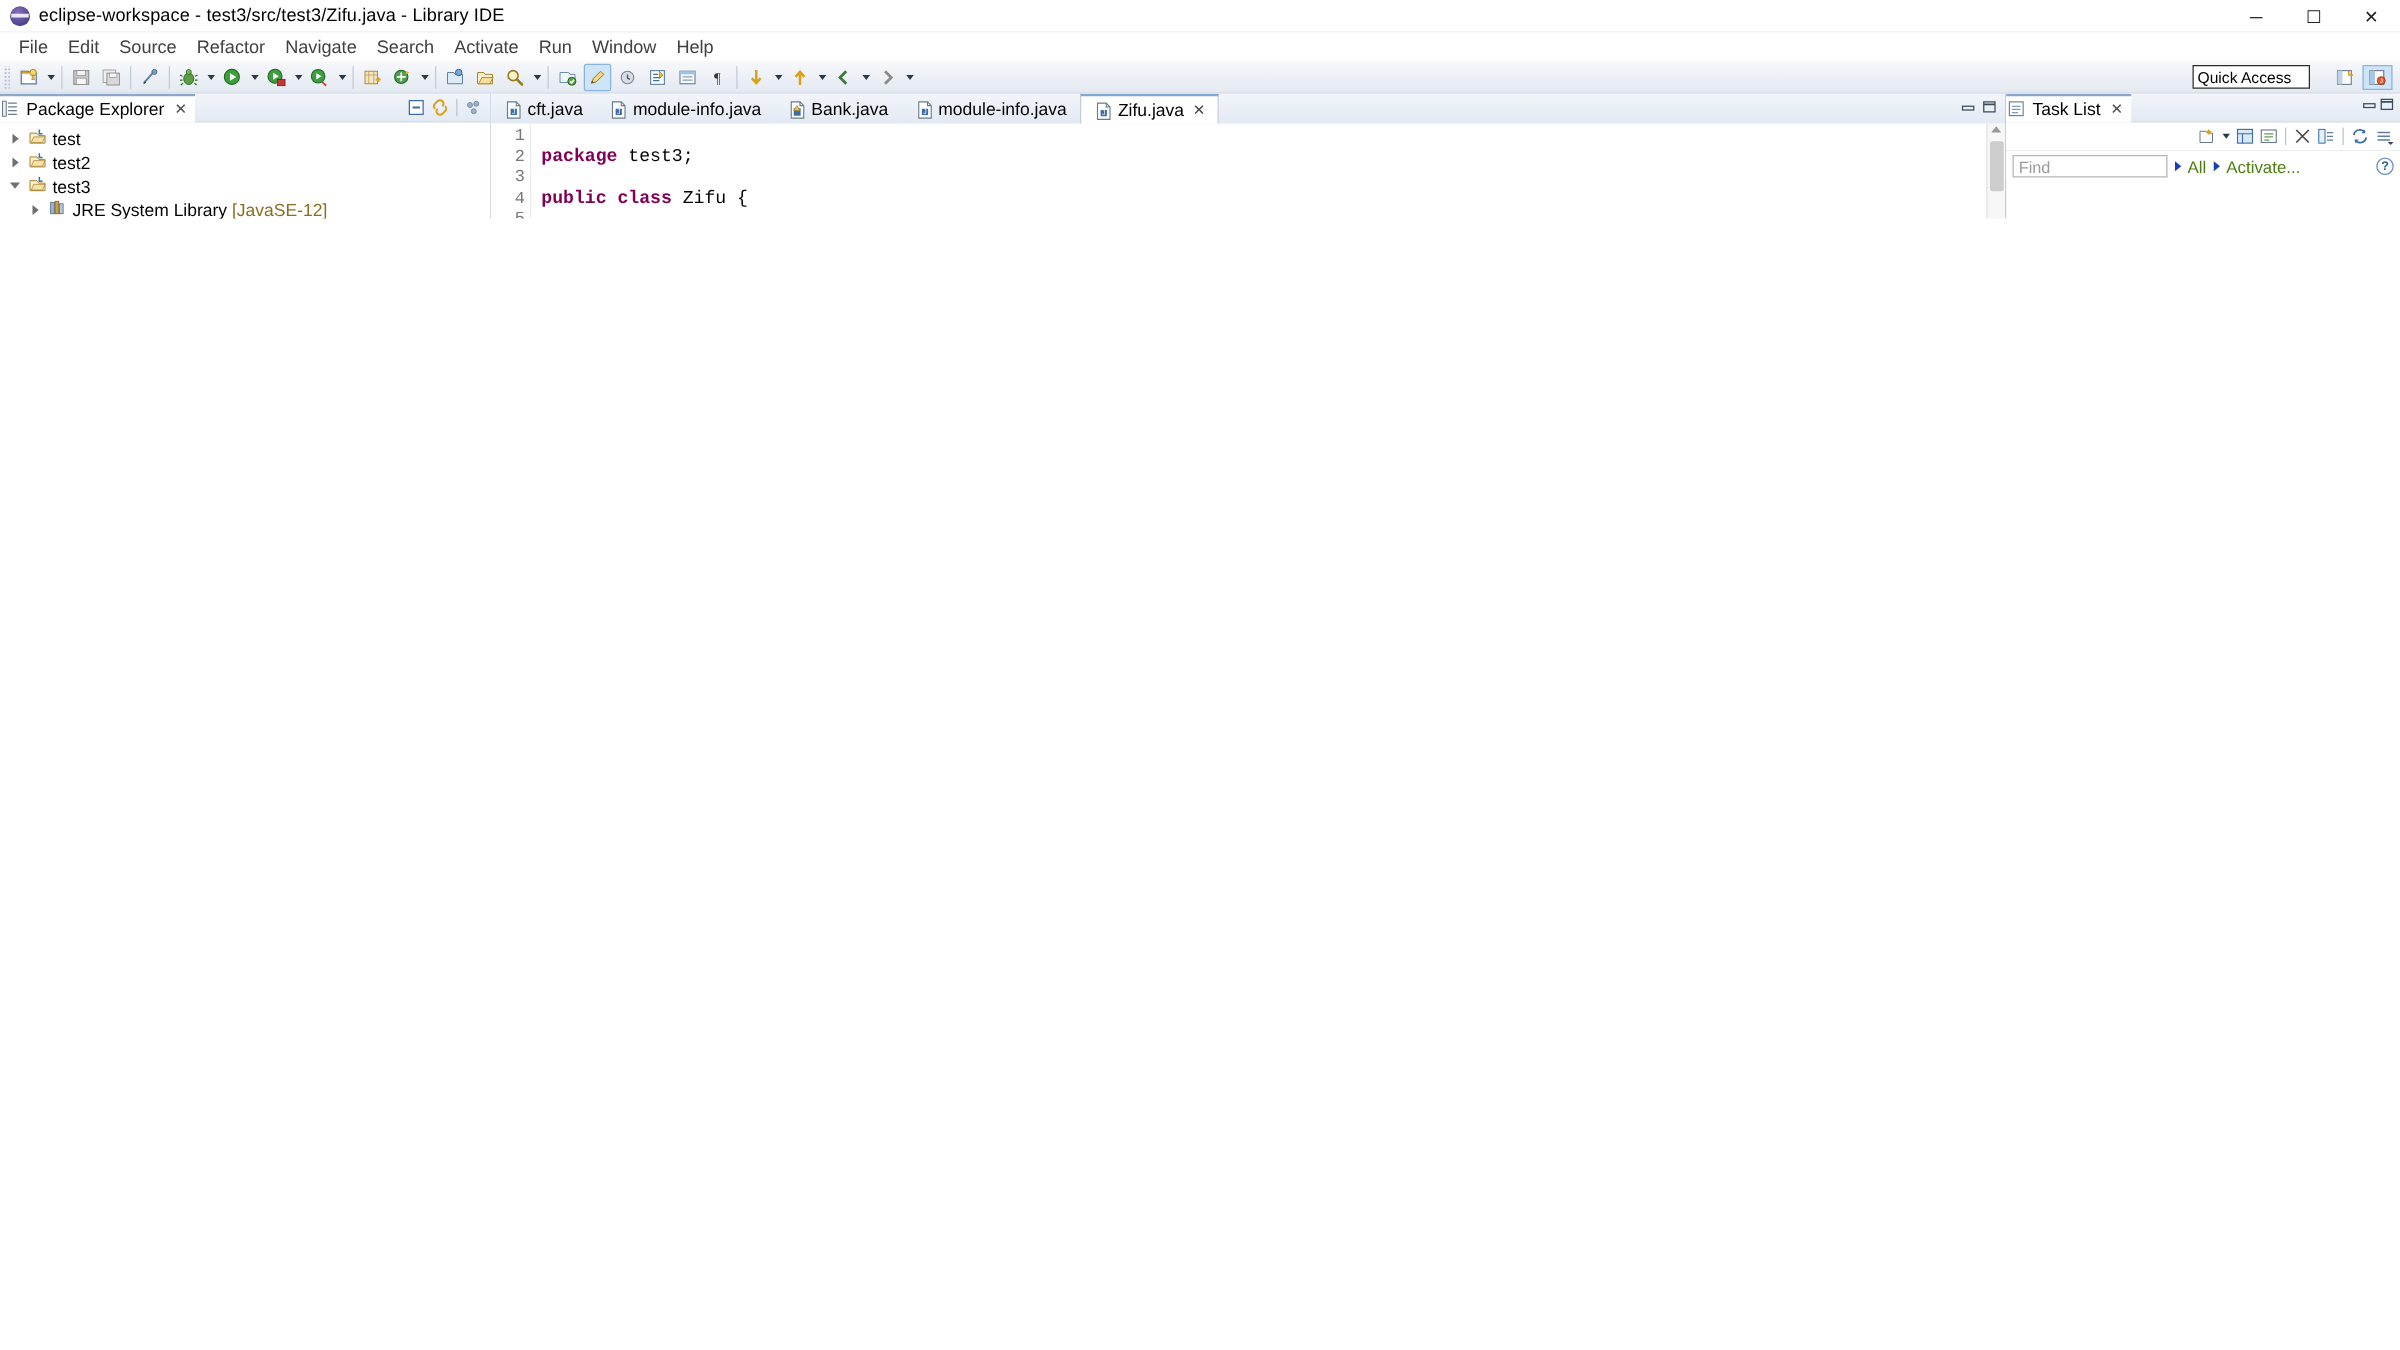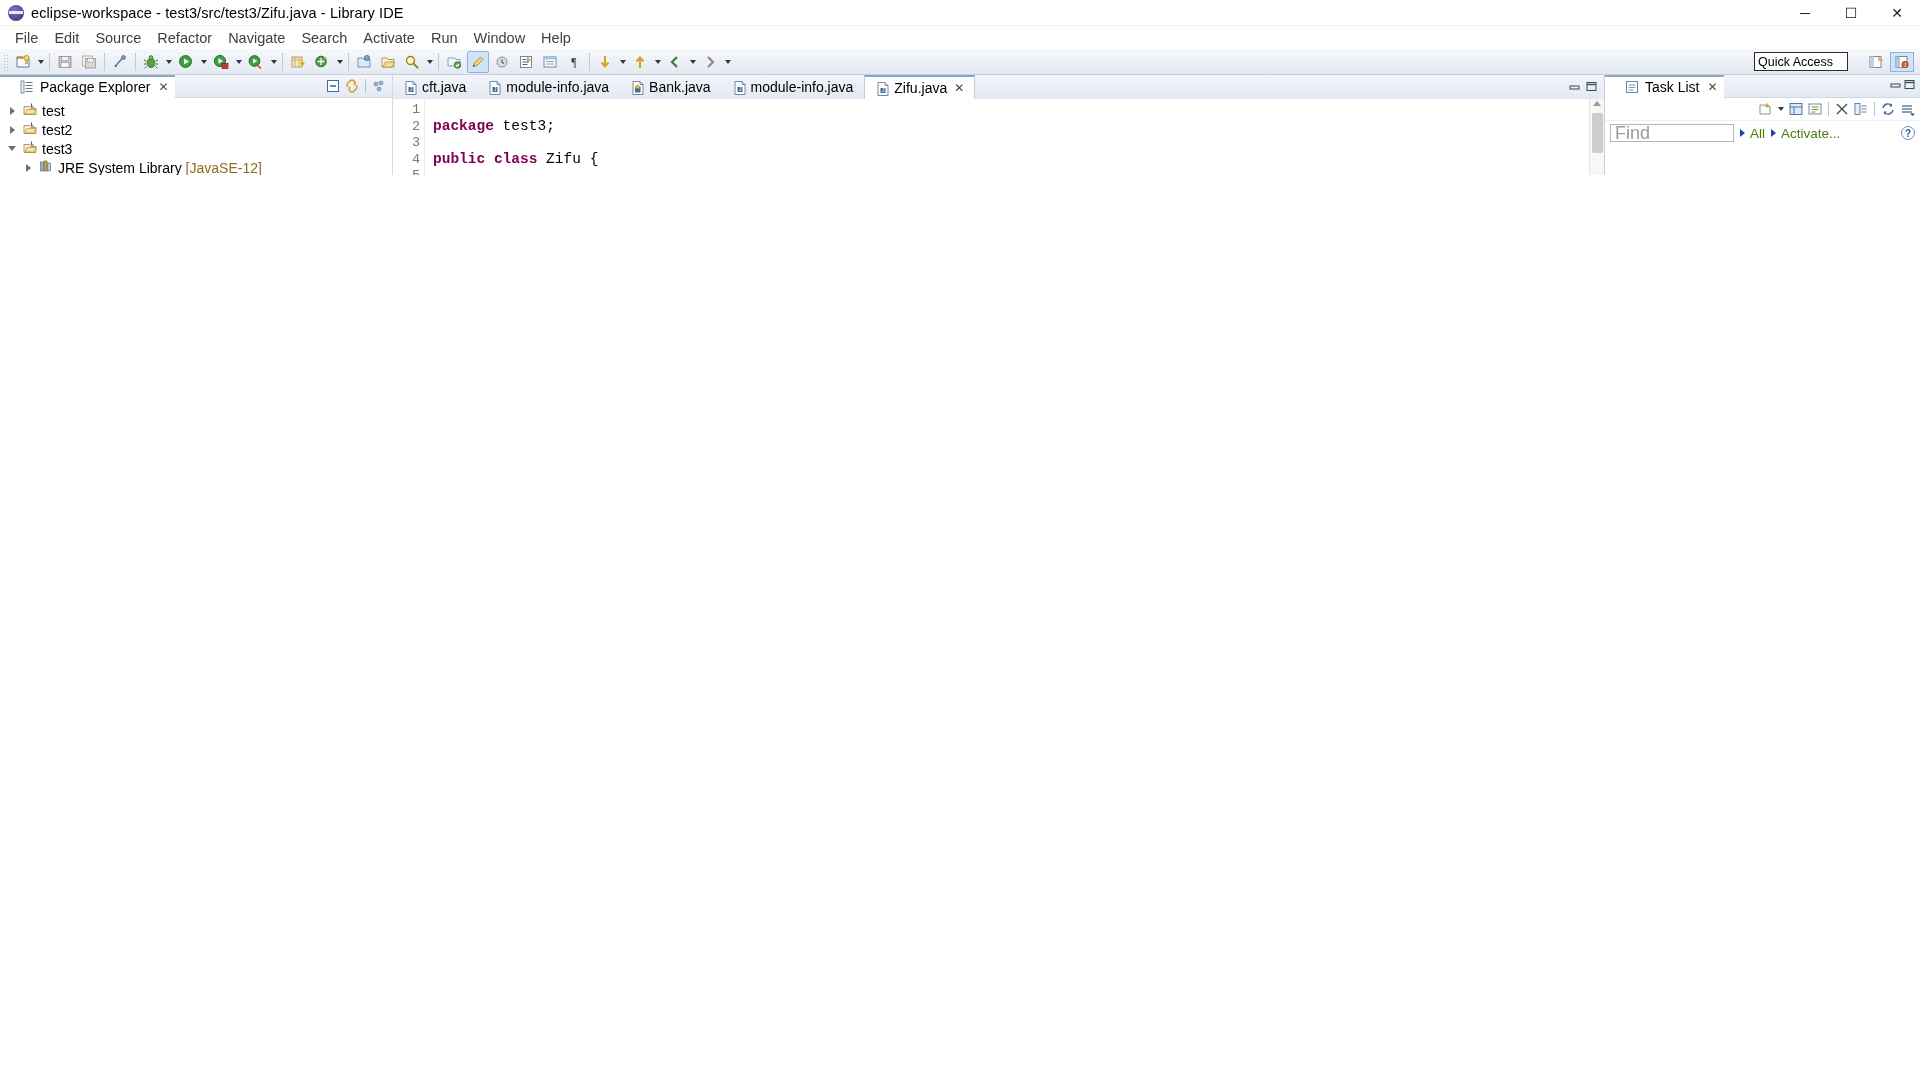--- a/index.html
+++ b/index.html
@@ -107,21 +107,21 @@
   }
   .view-tabrow {
     height: 23px;
     background: linear-gradient(to bottom, #f2f5fa 0%, #e3e9f3 100%);
     display: flex; align-items: center;
     position: relative;
     border-bottom: 1px solid #cdd6e3;
   }
   .view-tab {
     display: flex; align-items: center; gap: 5px;
-    height: 23px; padding: 0 6px 0 19px;
+    height: 23px; padding: 0 6px 0 0;
     background: #ffffff;
     border-top: 2px solid #8ba7c9;
     font-size: 14px; color: #000;
   }
   .view-tab .vt-label { white-space: nowrap; }
   .vt-close {
     font-size: 12px; color: #4a4a4a; margin-left: 3px; line-height: 1;
   }
   .view-toolbar { margin-left: auto; display: flex; align-items: center; padding-right: 4px; gap: 1px; }
   .vtb-btn { width: 18px; height: 18px; display: flex; align-items: center; justify-content: center; }
@@ -219,21 +219,21 @@
     background: #ffffff; border-bottom: 1px solid #eceff4;
   }
   #tl-find-row {
     height: 24px; display: flex; align-items: center; gap: 6px; padding: 0 5px;
     background: #fff;
   }
   #tl-find {
     width: 124px; height: 18px;
     border: 1px solid #b6b6b6; background: #fff;
     display: flex; align-items: center; position: relative;
-    padding-left: 4px; font-size: 18px; color: #9a9a9a;
+    padding-left: 4px; font-size: 13px; color: #9a9a9a;
   }
   .tl-link { font-size: 13.5px; color: #4d7c0f; display: flex; align-items: center; gap: 3px; }
   .tl-tri::before {
     content: ""; display: inline-block;
     border-top: 4px solid transparent; border-bottom: 4px solid transparent;
     border-left: 5px solid #1a3fb0; margin-right: 2px;
   }
   .help-circ {
     width: 14px; height: 14px; border-radius: 50%;
     border: 1.4px solid #6a8fc0; color: #2b5c9b;

